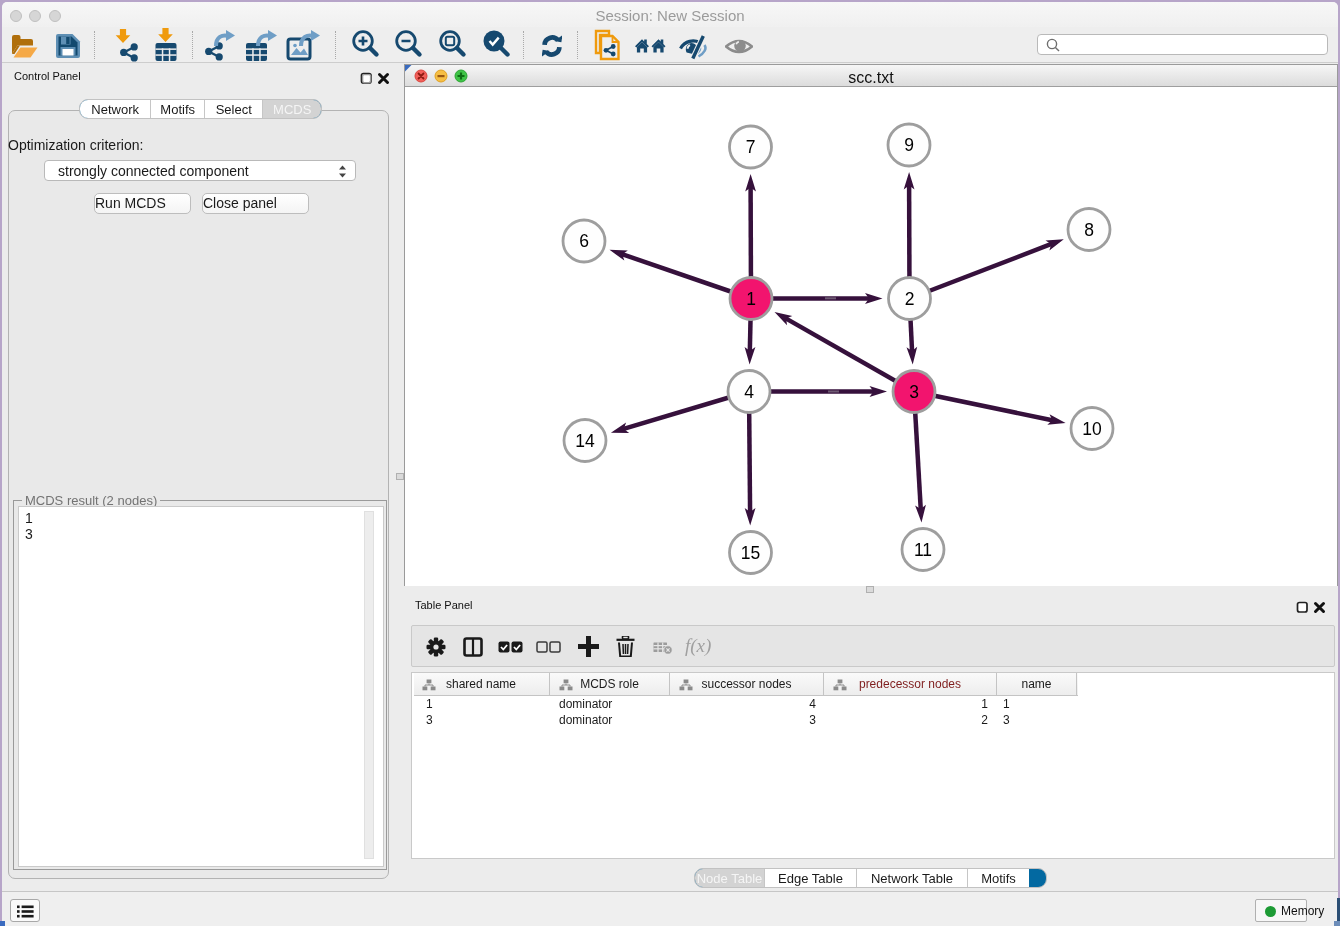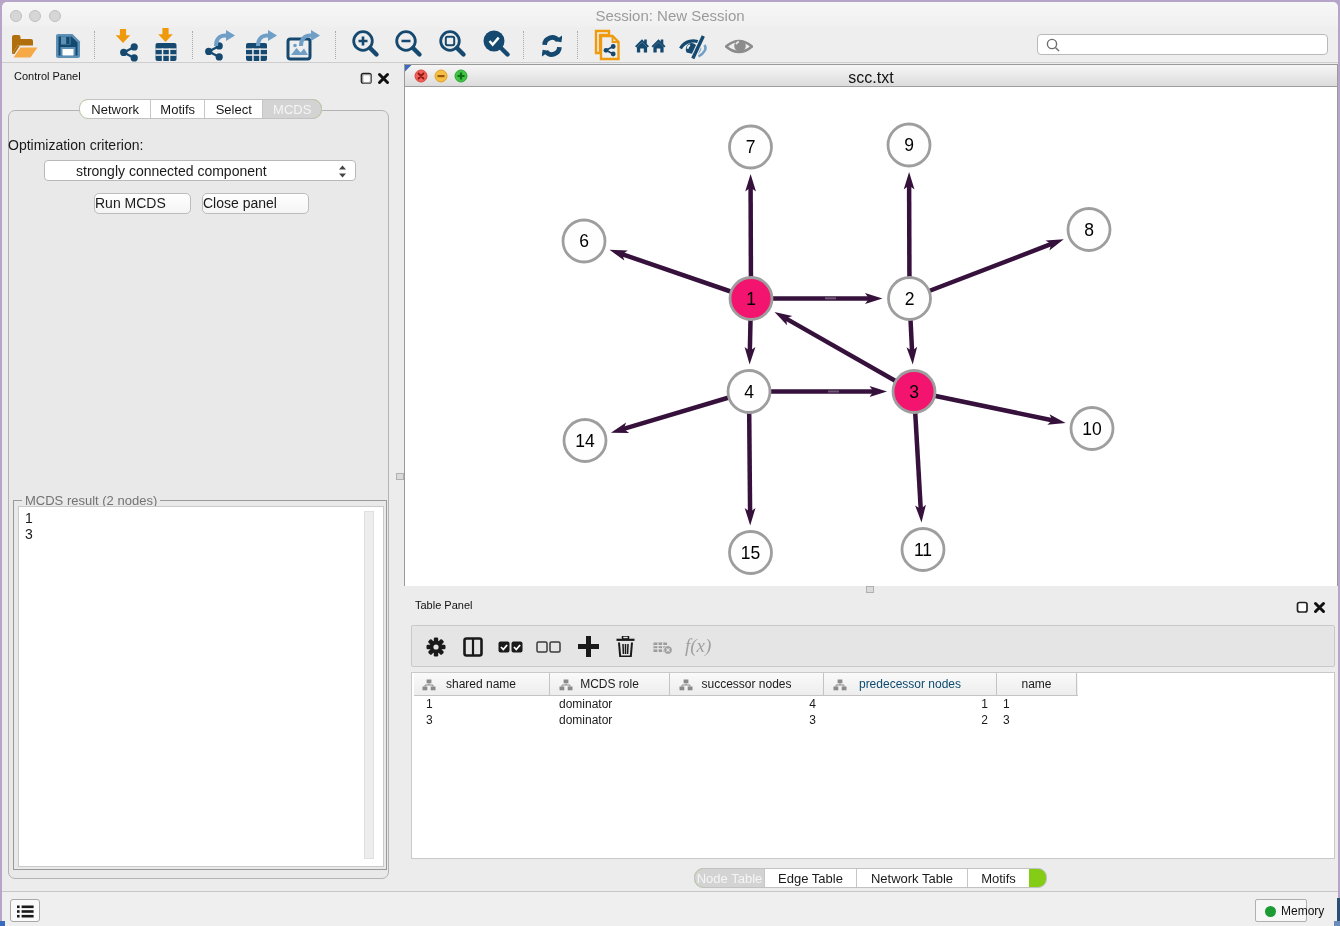--- a/index.html
+++ b/index.html
@@ -5,21 +5,21 @@
 .abs{position:absolute}
 .win{position:absolute;left:2px;top:2px;width:1336px;height:924px;background:#ECECEC;border-radius:5px 5px 0 0;overflow:hidden}
 .titlebar{position:absolute;left:0;top:0;width:100%;height:25px;background:linear-gradient(#f7f7f7,#f0f0f0);border-radius:5px 5px 0 0}
 .tl{position:absolute;top:8px;width:12px;height:12px;border-radius:50%;background:#D6D6D6;border:1px solid #C0C0C0}
 .wtitle{position:absolute;top:5px;left:0;width:100%;text-align:center;font-size:15px;color:#9B9B9B}
 .toolbar{position:absolute;left:0;top:25px;width:100%;height:36px;background:#EEEEEE;border-bottom:1px solid #CDCDCD}
 .sep{position:absolute;top:4px;height:28px;width:0;border-left:1px dotted #A9A9A9}
 .ticon{position:absolute;top:1px}
 .searchbox{position:absolute;left:1035px;top:7px;width:291px;height:21px;background:#fff;border:1px solid #B9B9B9;border-radius:4px}
 .panel-title{position:absolute;font-size:11px;color:#111}
-.tabbar{position:absolute;display:flex;height:20px;border:1px solid #C2C2C2;border-radius:9px;background:#84cc16;overflow:hidden}
+.tabbar{position:absolute;display:flex;height:20px;border:1px solid #C2C2C2;border-radius:9px;background:#0369a1;overflow:hidden}
 .tab{height:100%;display:flex;align-items:center;justify-content:center;font-size:13px;color:#1a1a1a;border-right:1px solid #C6C6C6;background:#fff}
 .tab:last-child{border-right:none}
 .tab.sel{background:#D3D3D3;color:#F5F5F5}
 .tabpanel{position:absolute;left:6px;top:108px;width:381px;height:769px;background:#E9E9E9;border:1px solid #B3B3B3;border-radius:7px}
 .cbtn{position:absolute;height:21px;background:linear-gradient(#ffffff,#f4f4f4);border:1px solid #BDBDBD;border-radius:5px;font-size:14px;color:#1a1a1a;line-height:19px}
 .grip{position:absolute;width:8px;height:7px;background:#DADADA;border:1px solid #B0B0B0}
 </style></head><body>
 <div class="win">
 
  <div class="titlebar">
@@ -177,21 +177,21 @@
     </svg>
  <div class="tabpanel"></div>
  <div class="tabbar" style="left:77px;top:97px;width:243px">
   <div class="tab" style="width:72px">Network</div>
   <div class="tab" style="width:54px">Motifs</div>
   <div class="tab" style="width:59px">Select</div>
   <div class="tab sel" style="width:58px">MCDS</div>
  </div>
  <div class="abs" style="left:6px;top:135px;width:381px;text-align:left;font-size:14px;color:#1a1a1a">Optimization criterion:</div>
  <div class="abs" style="left:42px;top:158px;width:312px;height:21px;background:#fff;border:1px solid #B9B9B9;border-radius:4px">
-   <div class="abs" style="left:31px;top:2px;font-size:14px;color:#1a1a1a">strongly connected component</div>
+   <div class="abs" style="left:13px;top:2px;font-size:14px;color:#1a1a1a">strongly connected component</div>
    <svg class="abs" style="right:8px;top:4px" width="9" height="13">
         <path d="M4.5 0.5 L8 4.5 H1 Z" fill="#444"></path>
         <path d="M4.5 12.5 L1 8.5 H8 Z" fill="#444"></path>
       </svg>
  </div>
  <div class="cbtn" style="left:92px;top:191px;width:97px">Run MCDS</div>
  <div class="cbtn" style="left:200px;top:191px;width:107px">Close panel</div>
 
  <div class="abs" style="left:11px;top:498px;width:374px;height:370px;border:1px solid #9A9A9A"></div>
  <div class="abs" style="left:20px;top:491px;background:#E9E9E9;padding:0 3px;font-size:13px;color:#737373">MCDS result (2 nodes)</div>
@@ -334,21 +334,21 @@
       <path d="M13.4 8.4 l3.2 3.2 M16.6 8.4 l-3.2 3.2" stroke="#E7E7E7" stroke-width="1.3"></path>
     </svg>
     <svg class="abs" style="left:683px;top:634px" width="34" height="22" viewBox="0 0 34 22">
       <text x="0" y="16" font-family="Liberation Serif" font-style="italic" font-size="19" fill="#A0A0A0">f(x)</text>
     </svg>
  <div class="abs" style="left:409px;top:670px;width:924px;height:187px;background:#fff;border:1px solid #C9C9C9">
    <div class="abs" style="left:2px;top:0px;width:664px;height:23px;background:linear-gradient(#FAFAFA,#EDEDED);border-bottom:1px solid #C4C4C4"></div>
    <div class="abs" style="left:1px;top:0;width:137px;height:23px;border-right:1px solid #C4C4C4;text-align:center;font-size:12px;color:#1a1a1a;line-height:23px">shared name</div>
    <div class="abs" style="left:138px;top:0;width:120px;height:23px;border-right:1px solid #C4C4C4;text-align:center;font-size:12px;color:#1a1a1a;line-height:23px">MCDS role</div>
    <div class="abs" style="left:258px;top:0;width:154px;height:23px;border-right:1px solid #C4C4C4;text-align:center;font-size:12px;color:#1a1a1a;line-height:23px">successor nodes</div>
-   <div class="abs" style="left:412px;top:0;width:173px;height:23px;border-right:1px solid #C4C4C4;text-align:center;font-size:12px;color:#0c4a6e;line-height:23px">predecessor nodes</div>
+   <div class="abs" style="left:412px;top:0;width:173px;height:23px;border-right:1px solid #C4C4C4;text-align:center;font-size:12px;color:#7f1d1d;line-height:23px">predecessor nodes</div>
    <div class="abs" style="left:585px;top:0;width:80px;height:23px;border-right:1px solid #C4C4C4;text-align:center;font-size:12px;color:#1a1a1a;line-height:23px">name</div>
    <svg class="abs" style="left:10px;top:6px" width="14" height="12">
         <g fill="#8A8A8A">
           <rect x="4.6" y="0.5" width="4.8" height="3.8"></rect>
           <rect x="0.5" y="7.5" width="4.8" height="3.8"></rect>
           <rect x="8.7" y="7.5" width="4.8" height="3.8"></rect>
         </g>
         <path d="M7 4.5 V6 M3 7.5 V6 H11 V7.5" stroke="#8A8A8A" stroke-width="1" fill="none"></path>
       </svg>
    <svg class="abs" style="left:147px;top:6px" width="14" height="12">

